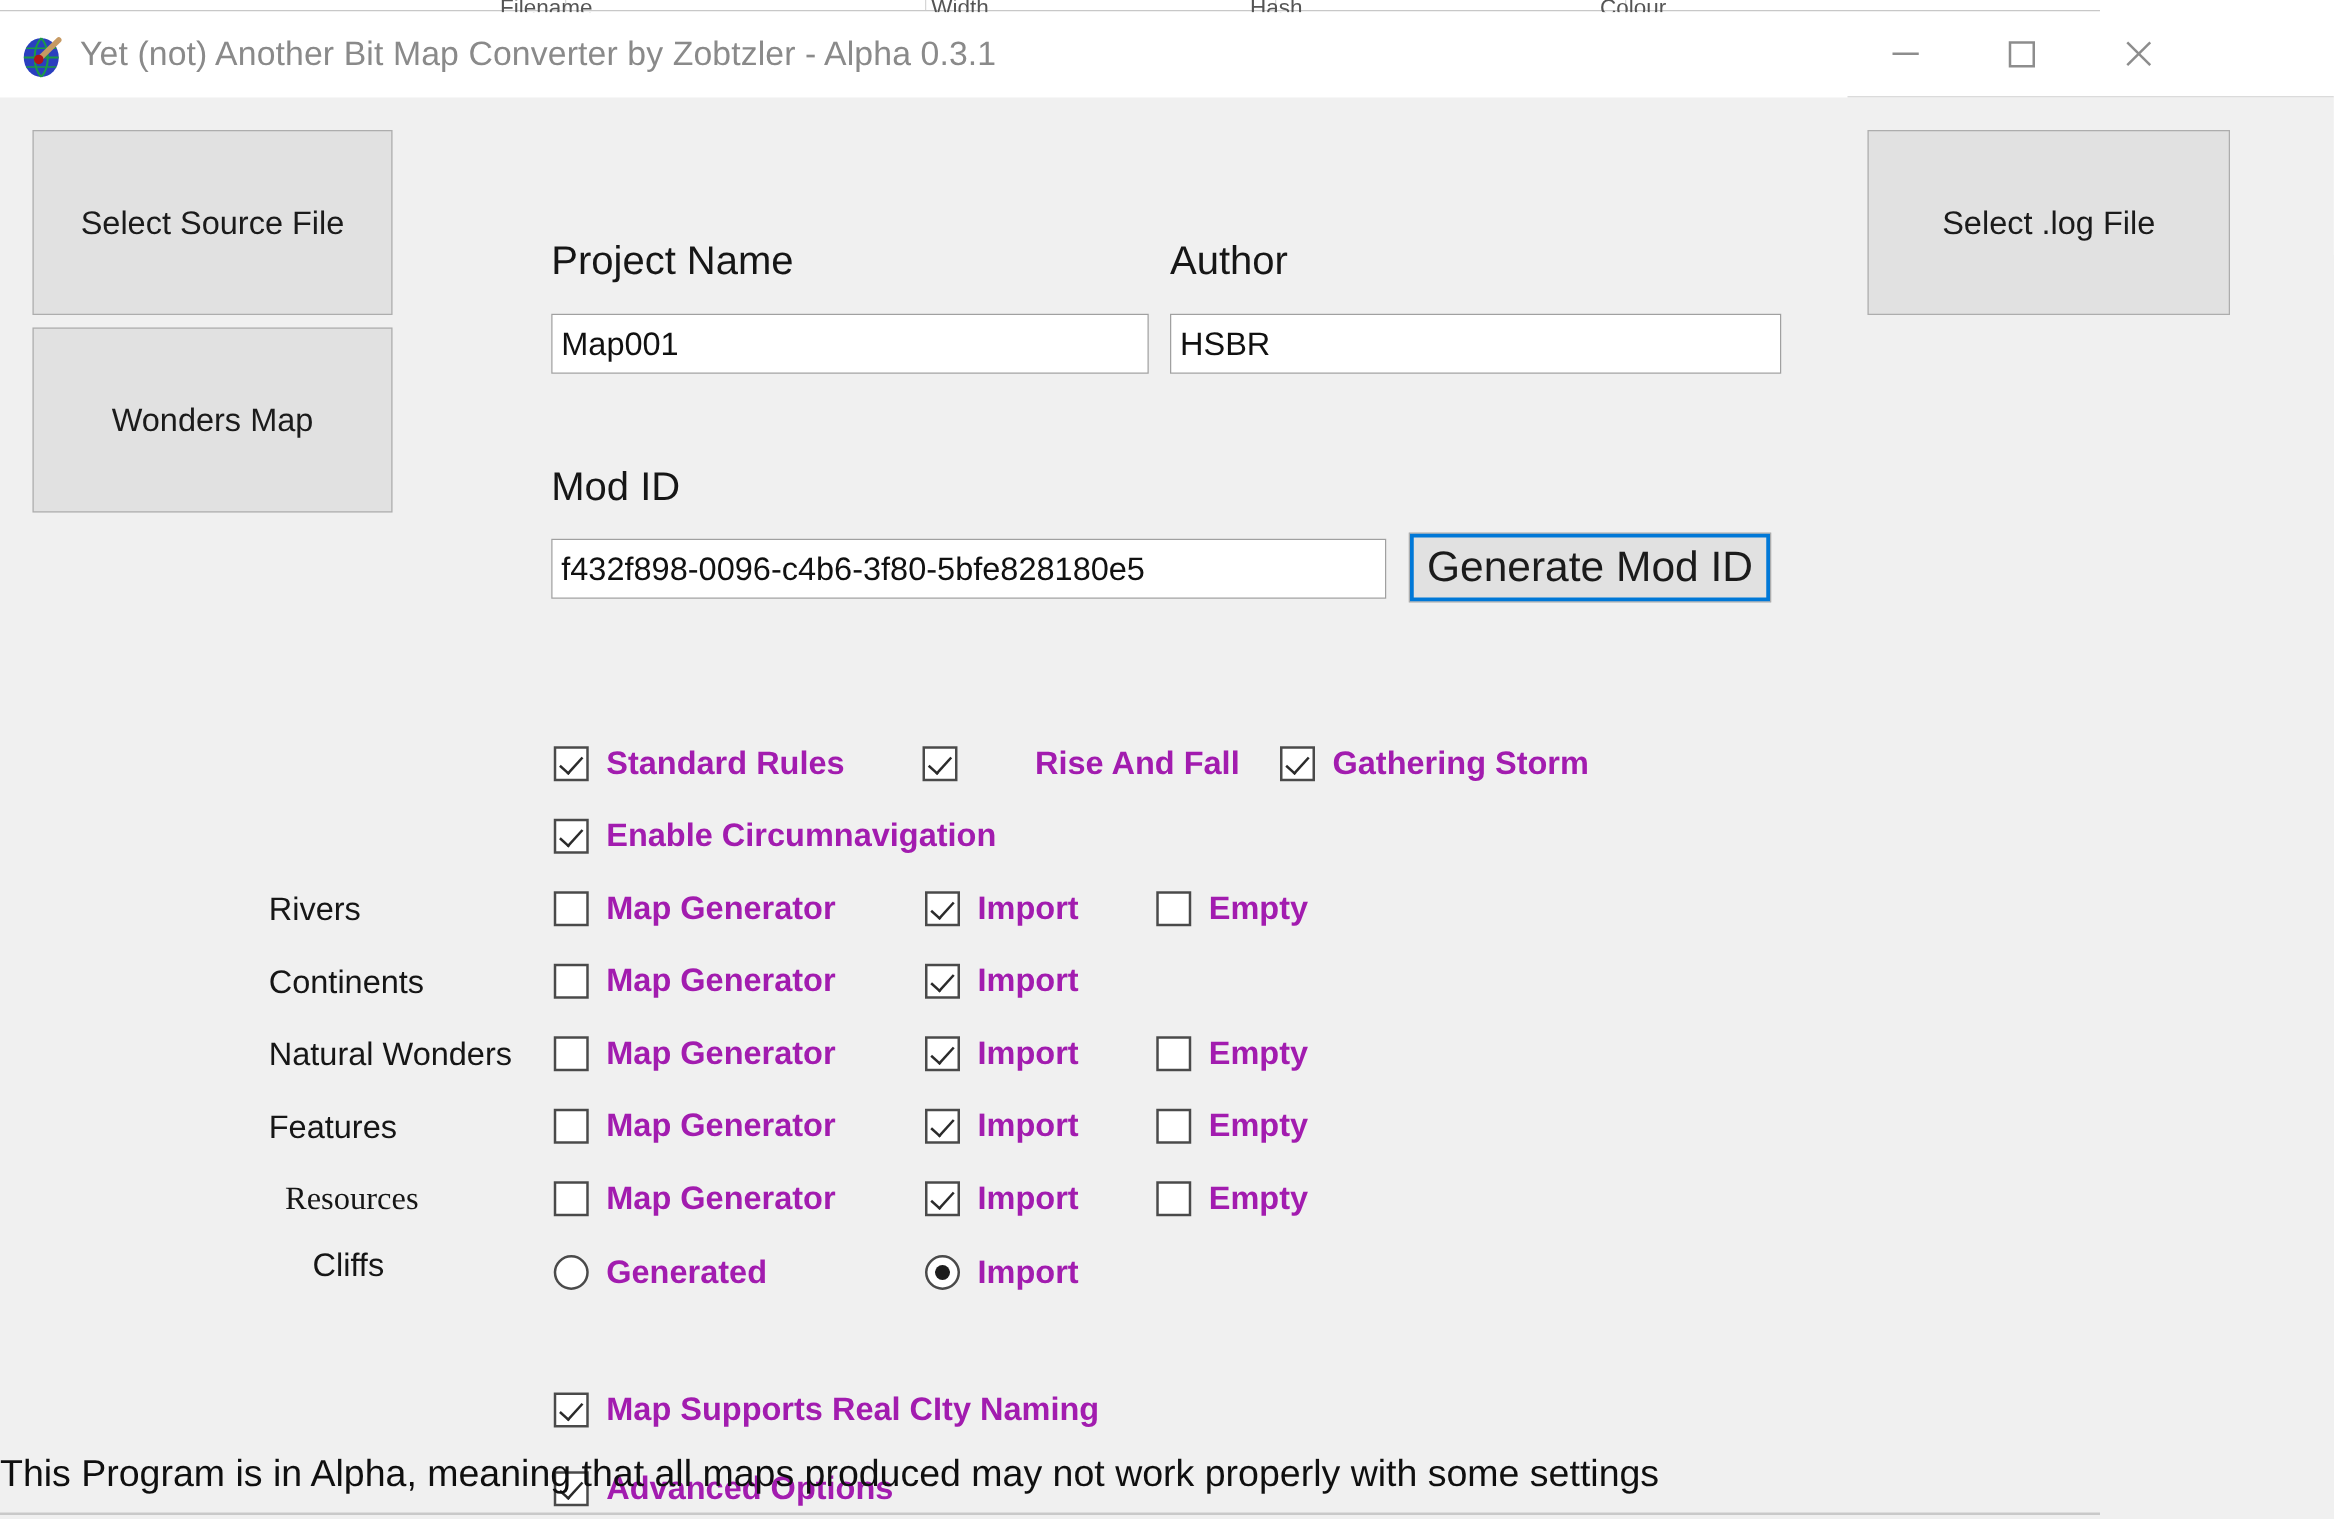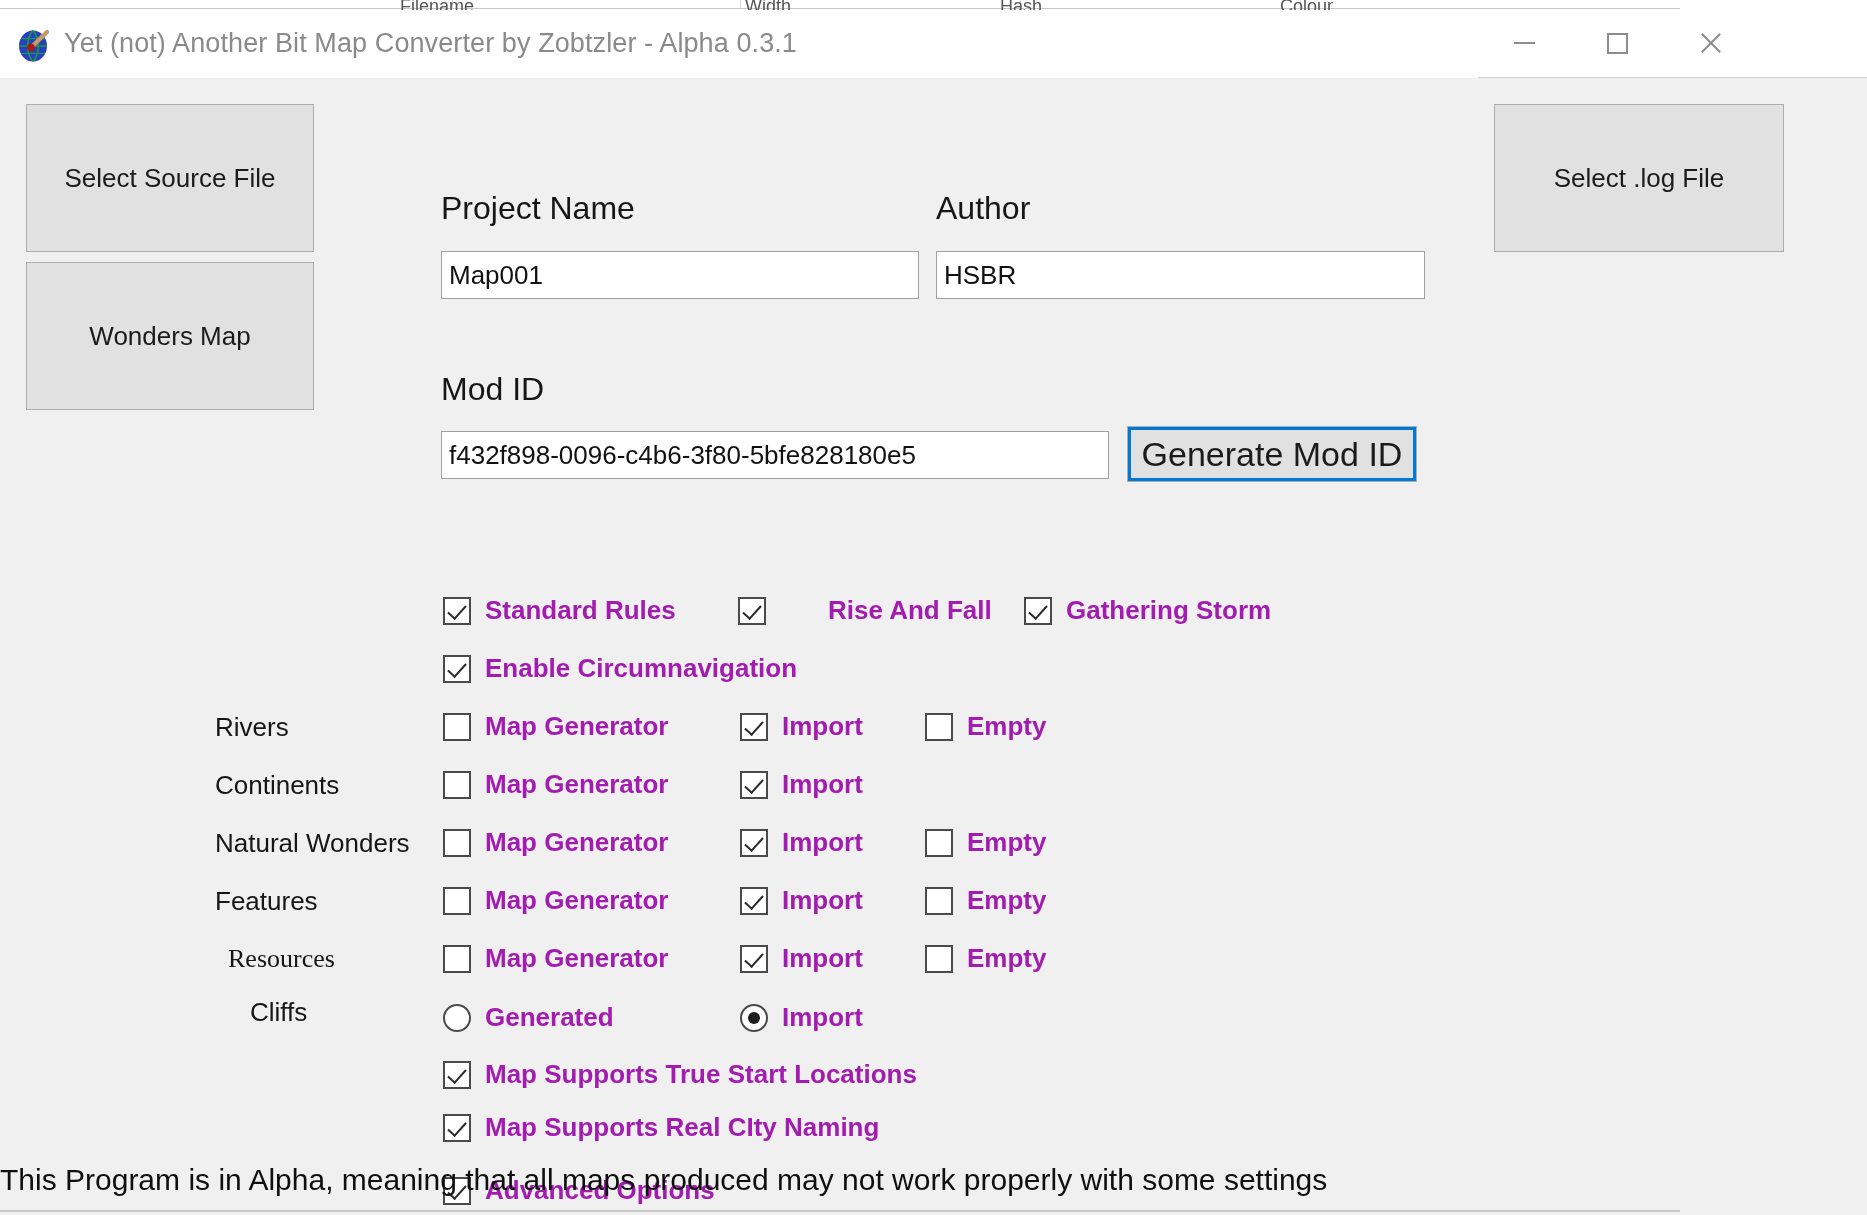--- a/index.html
+++ b/index.html
@@ -401,24 +401,20 @@
     <div class="row-label" style="left:215px; top:919px;margin-left:35px;">Cliffs</div>
     <div class="opt" style="left:443px; top:924px;">
       <span class="radio"></span>
       <span class="opt-label">Generated</span>
     </div>
     <div class="opt" style="left:740px; top:924px;">
       <span class="radio on"></span>
       <span class="opt-label">Import</span>
     </div>
 
-    <div class="opt" style="left:443px; top:981px;">
-      <span class="cbox on"></span>
-      <span class="opt-label">Map Supports True Start Locations</span>
-    </div>
     <div class="opt" style="left:443px; top:1034px;align-items:center;">
       <span class="cbox on"></span>
       <span class="opt-label">Map Supports Real CIty Naming</span>
     </div>
     <div class="opt" style="left:443px; top:1097px;">
       <span class="cbox on"></span>
       <span class="opt-label">Advanced Options</span>
     </div>
 
     <div class="status-text">This Program is in Alpha, meaning that all maps produced may not work properly with some settings</div>

